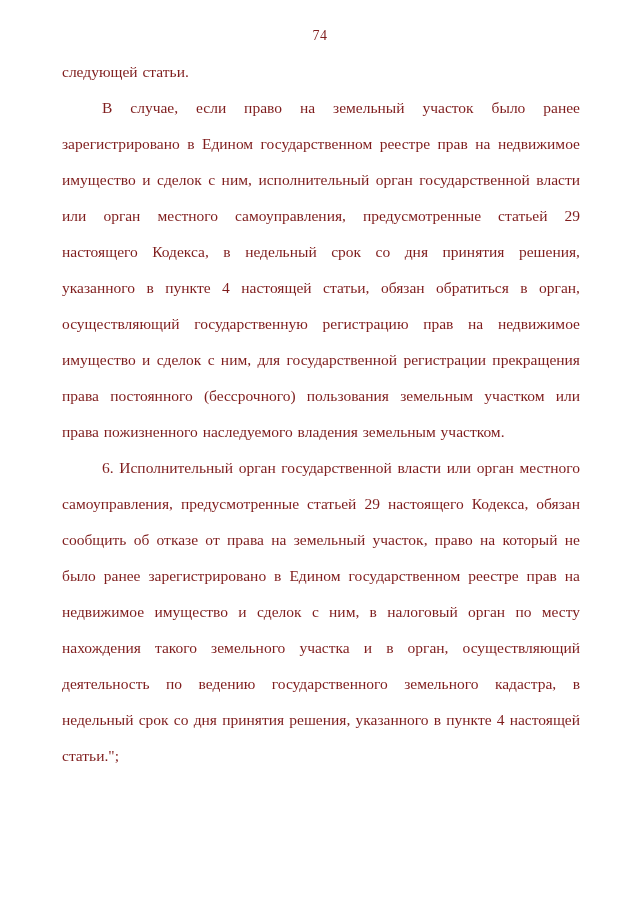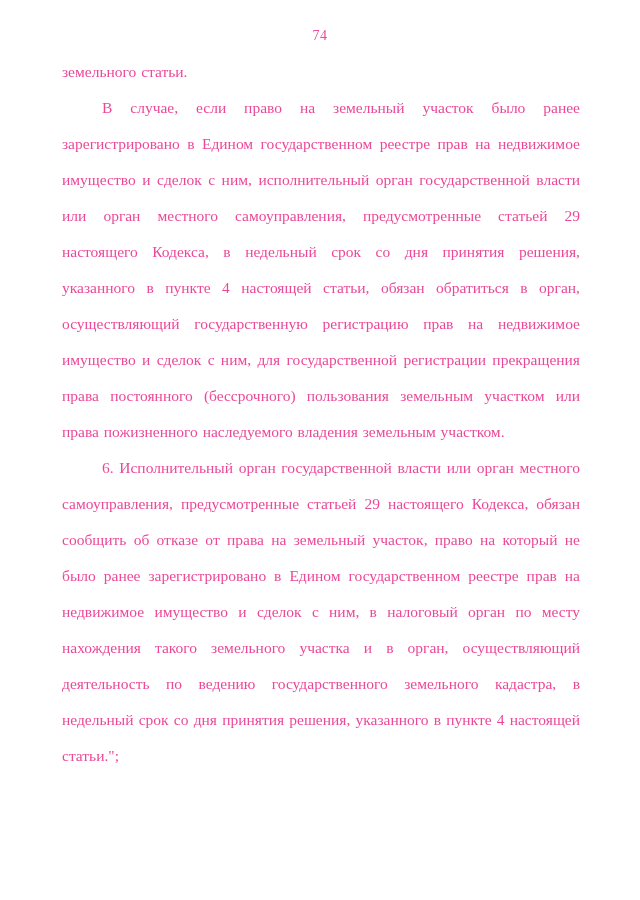--- a/index.html
+++ b/index.html
@@ -6,21 +6,21 @@
     margin: 0;
     padding: 0;
     background: #ffffff;
   }
   .page {
     position: relative;
     width: 640px;
     height: 900px;
     background: #ffffff;
     font-family: "Liberation Serif", "DejaVu Serif", serif;
-    color: #ec4899;
+    color: #7f1d1d;
     overflow: hidden;
     box-sizing: border-box;
   }
   .page-number {
     text-align: center;
     padding-top: 28px;
     font-size: 14px;
     letter-spacing: 0.5px;
   }
   .content {
@@ -41,17 +41,17 @@
   .content p.gap {
     margin-top: 9px;
   }
 </style>
 </head>
 <body>
 
 <div class="page">
   <div class="page-number">74</div>
   <div class="content">
-    <p>земельного статьи.</p>
+    <p>следующей статьи.</p>
     <p class="indent">В случае, если право на земельный участок было ранее зарегистрировано в Едином государственном реестре прав на недвижимое имущество и сделок с ним, исполнительный орган государственной власти или орган местного самоуправления, предусмотренные статьей 29 настоящего Кодекса, в недельный срок со дня принятия решения, указанного в пункте 4 настоящей статьи, обязан обратиться в орган, осуществляющий государственную регистрацию прав на недвижимое имущество и сделок с ним, для государственной регистрации прекращения права постоянного (бессрочного) пользования земельным участком или права пожизненного наследуемого владения земельным участком.</p>
     <p class="indent">6. Исполнительный орган государственной власти или орган местного самоуправления, предусмотренные статьей 29 настоящего Кодекса, обязан сообщить об отказе от права на земельный участок, право на который не было ранее зарегистрировано в Едином государственном реестре прав на недвижимое имущество и сделок с ним, в налоговый орган по месту нахождения такого земельного участка и в орган, осуществляющий деятельность по ведению государственного земельного кадастра, в недельный срок со дня принятия решения, указанного в пункте 4 настоящей статьи.";</p>
   </div>
 </div>
 
 </body></html>

